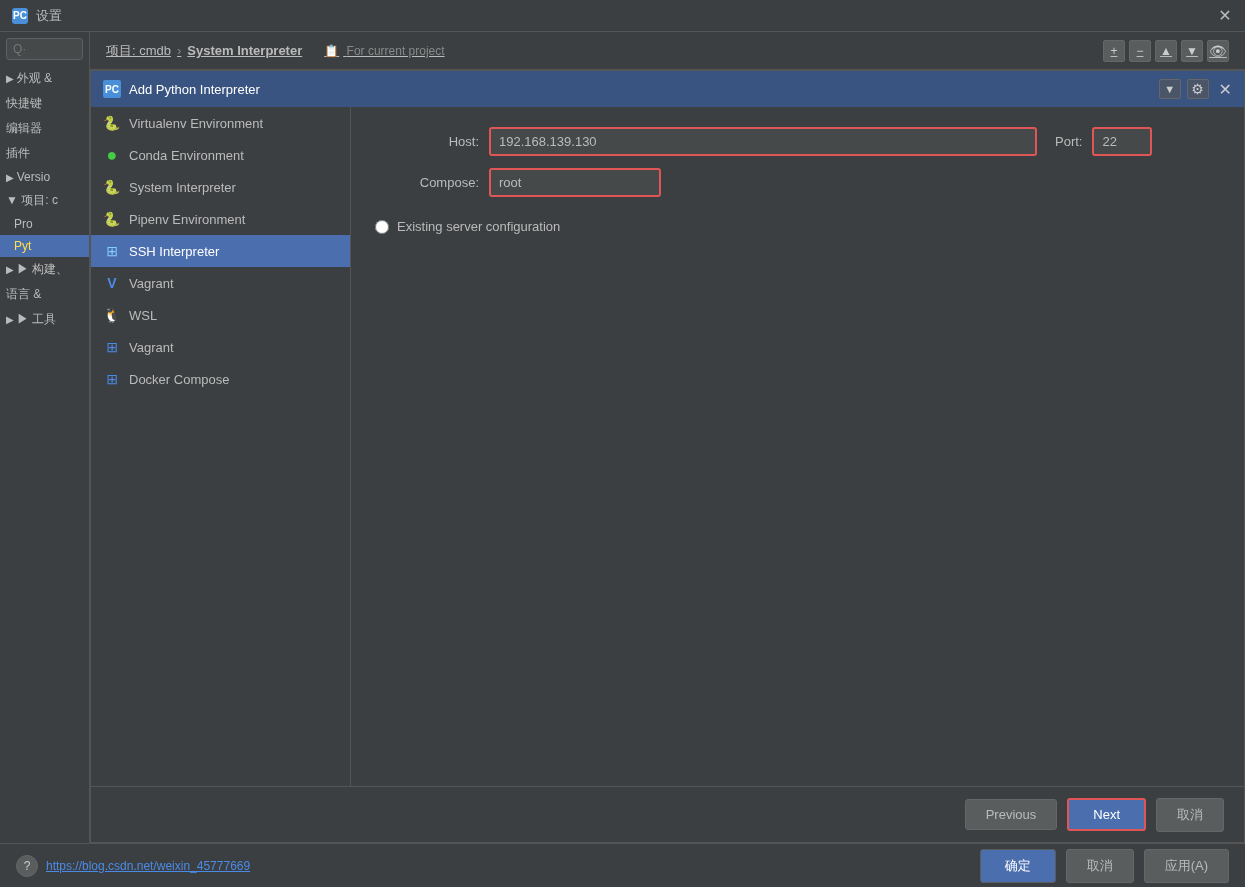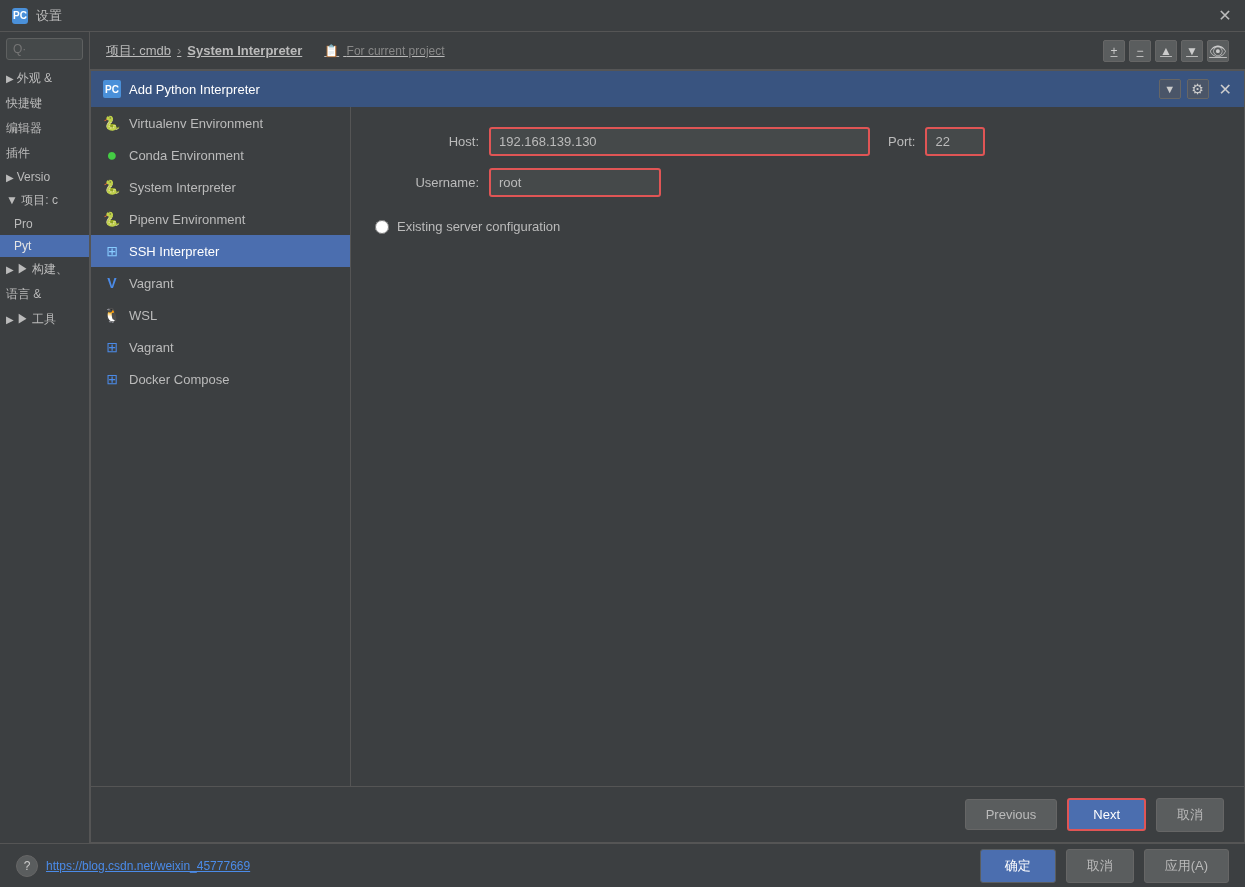--- a/index.html
+++ b/index.html
@@ -136,21 +136,21 @@
     .form-input {
       background: #45494a;
       border: 1px solid #555;
       border-radius: 3px;
       padding: 5px 8px;
       color: #bbbbbb;
       font-size: 13px;
       outline: none;
     }
     .host-input {
-      width: 381px;
+      width: 548px;
       border: 2px solid #e05555 !important;
     }
     .port-input {
       width: 60px;
       border: 2px solid #e05555 !important;
     }
     .username-input {
       width: 172px;
       border: 2px solid #e05555 !important;
     }
@@ -308,21 +308,21 @@
         <span class="arrow">▶</span>
         <span>Versio</span>
       </div>
       <div class="left-panel-item">
         <span>▼ 项目: c</span>
       </div>
       <div class="left-panel-item" style="padding-left: 14px;">
         <span>Pro</span>
       </div>
       <div class="left-panel-item" style="padding-left: 14px; background: #4b6eaf; color: white;">
-        <span style="color:#e5e5e5;text-align:right;">Pyt</span>
+        <span style="color:#fde047;text-align:right;">Pyt</span>
       </div>
       <div class="left-panel-item">
         <span class="arrow">▶</span>
         <span>▶ 构建、</span>
       </div>
       <div class="left-panel-item">
         <span>语言 &amp;</span>
       </div>
       <div class="left-panel-item">
         <span class="arrow">▶</span>
@@ -414,21 +414,21 @@
 
 
               <div class="form-row" style="margin-left: 24px;">
                 <label class="form-label">Host:</label>
                 <input type="text" class="form-input host-input" value="192.168.139.130" style="">
                 <span class="port-label">Port:</span>
                 <input type="text" class="form-input port-input" value="22" style="">
               </div>
 
               <div class="form-row" style="margin-left: 24px;">
-                <label class="form-label">Username:</label>
+                <label class="form-label">Compose:</label>
                 <input type="text" class="form-input username-input" value="root" style="">
               </div>
 
               <div style="height: 10px;"></div>
 
               <div class="radio-row">
                 <input type="radio" name="server-type" class="radio-input" style="">
                 <span class="radio-label">Existing server configuration</span>
               </div>
 

